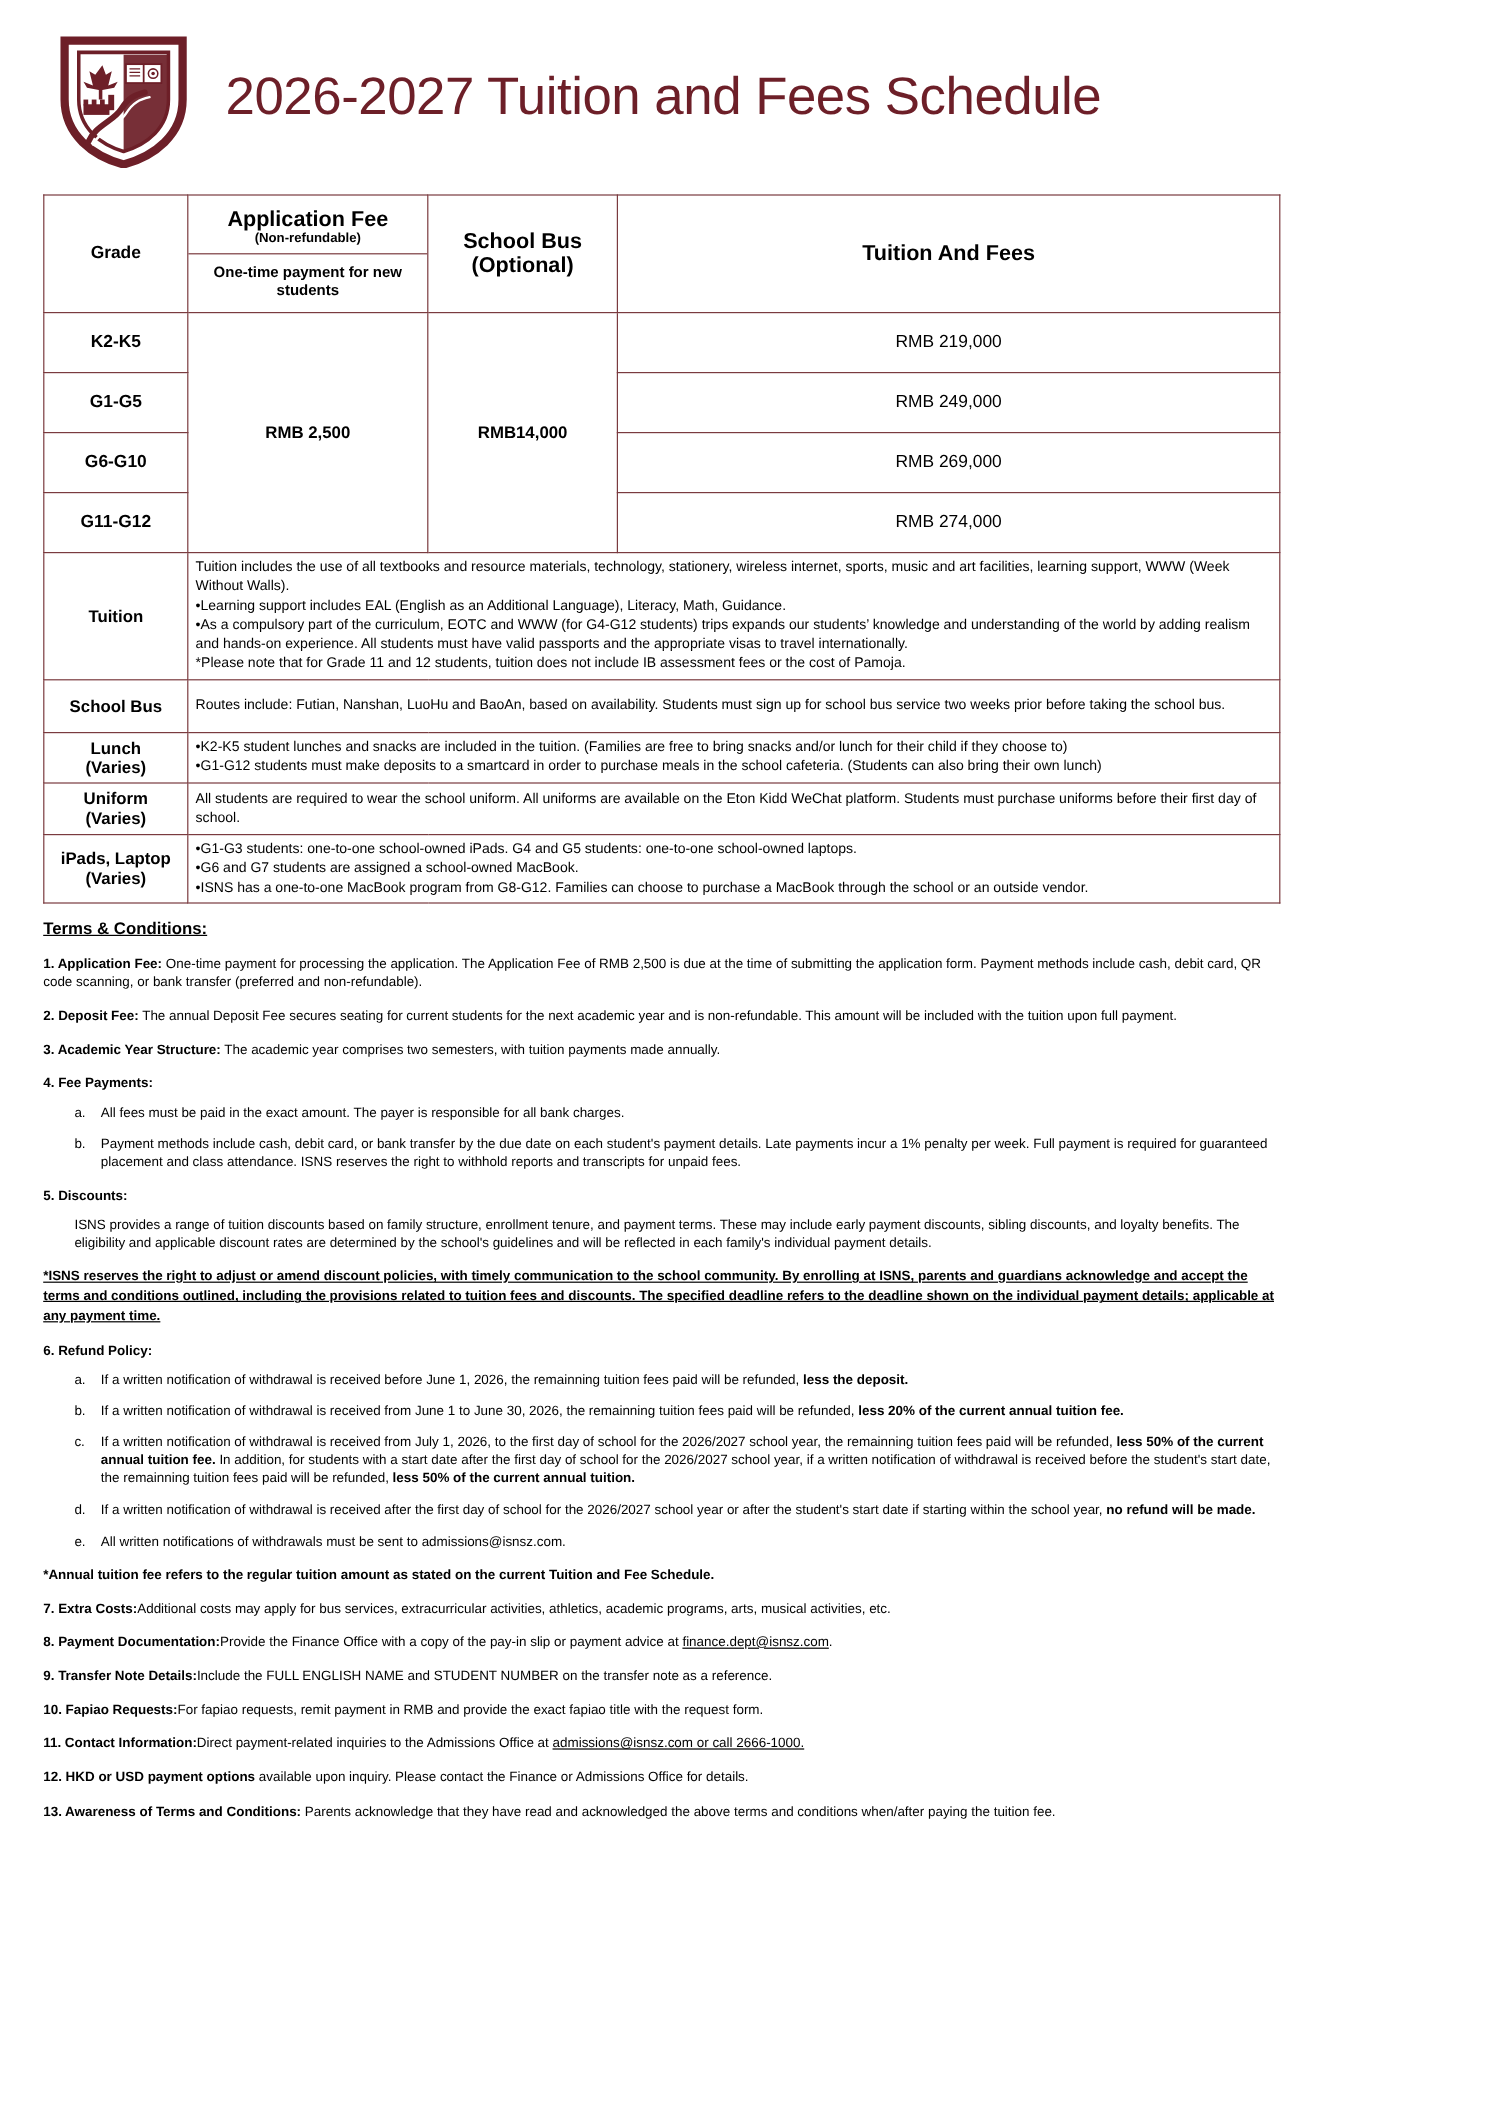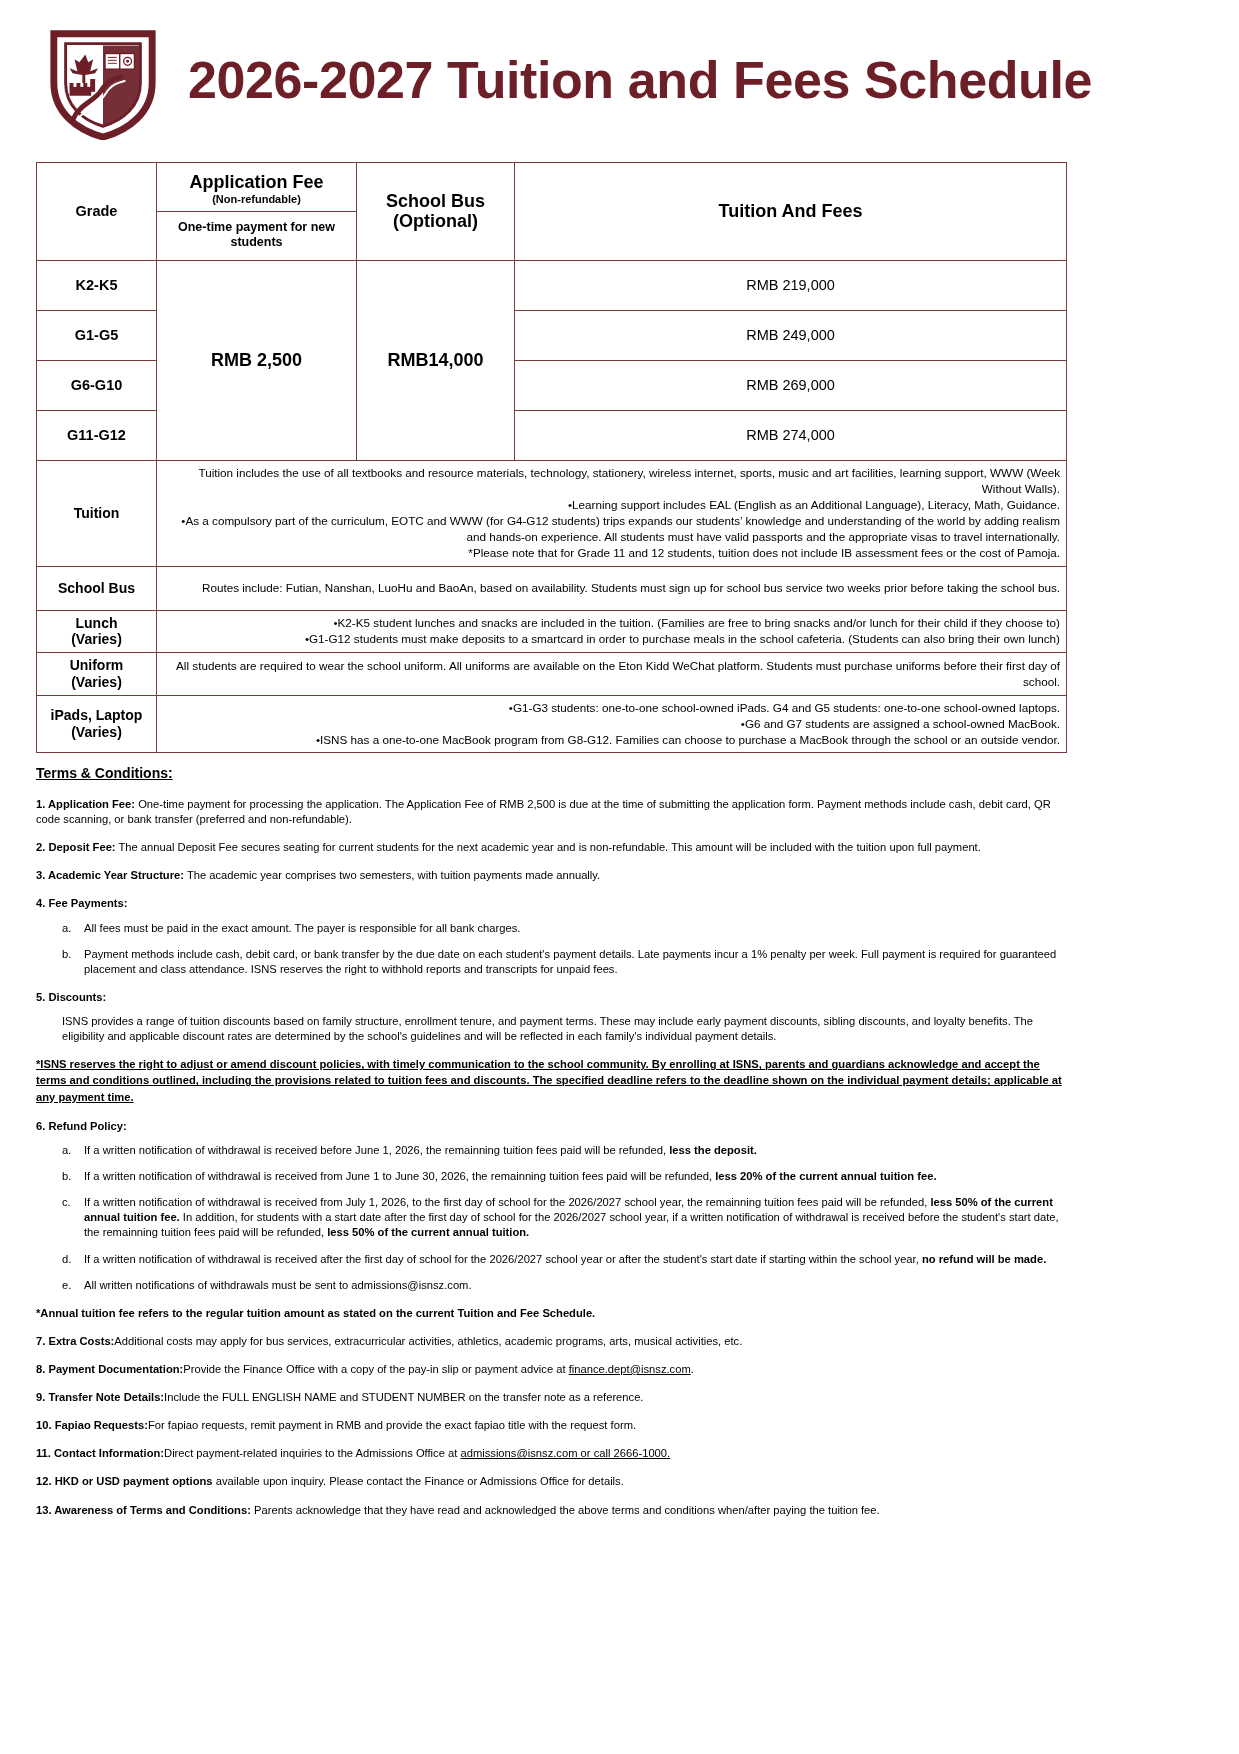--- a/index.html
+++ b/index.html
@@ -28,22 +28,22 @@
     align-items: center;
     padding: 22px 0 18px 44px;
   }
   .logo {
     width: 118px;
     height: 118px;
     flex: 0 0 118px;
     margin-right: 26px;
   }
   .doc-title {
-    font-size: 52px;
-    font-weight: bold;
+    font-size: 44px;
+    font-weight: normal;
     color: #6d1f28;
     letter-spacing: -0.4px;
     line-height: 1.1;
     font-family: "Liberation Sans", sans-serif;
   }
 
   
   .fee-table {
     width: 1030px;
     margin: 4px 0 0 36px;
@@ -95,40 +95,40 @@
 
   .grade-cell {
     text-align: center;
     font-weight: bold;
     font-size: 14.5px;
     height: 50px;
   }
   .money-cell {
     text-align: center;
     font-weight: bold;
-    font-size: 18px;
+    font-size: 14px;
     margin-left: 28px;
   }
   .tuition-money {
     text-align: center;
     font-weight: normal;
     font-size: 14.5px;
     height: 50px;
   }
 
   .label-cell {
     text-align: center;
     font-weight: bold;
     font-size: 14px;
     line-height: 1.2;
   }
   .desc-cell {
     font-size: 11.7px;
     line-height: 1.38;
-    text-align: right;
+    text-align: left;
     padding: 6px 6px 6px 7px;
   }
   .desc-cell p { margin: 0; }
 
   
   .terms {
     width: 1030px;
     margin: 11px 0 0 36px;
     font-size: 11.2px;
     line-height: 1.35;

